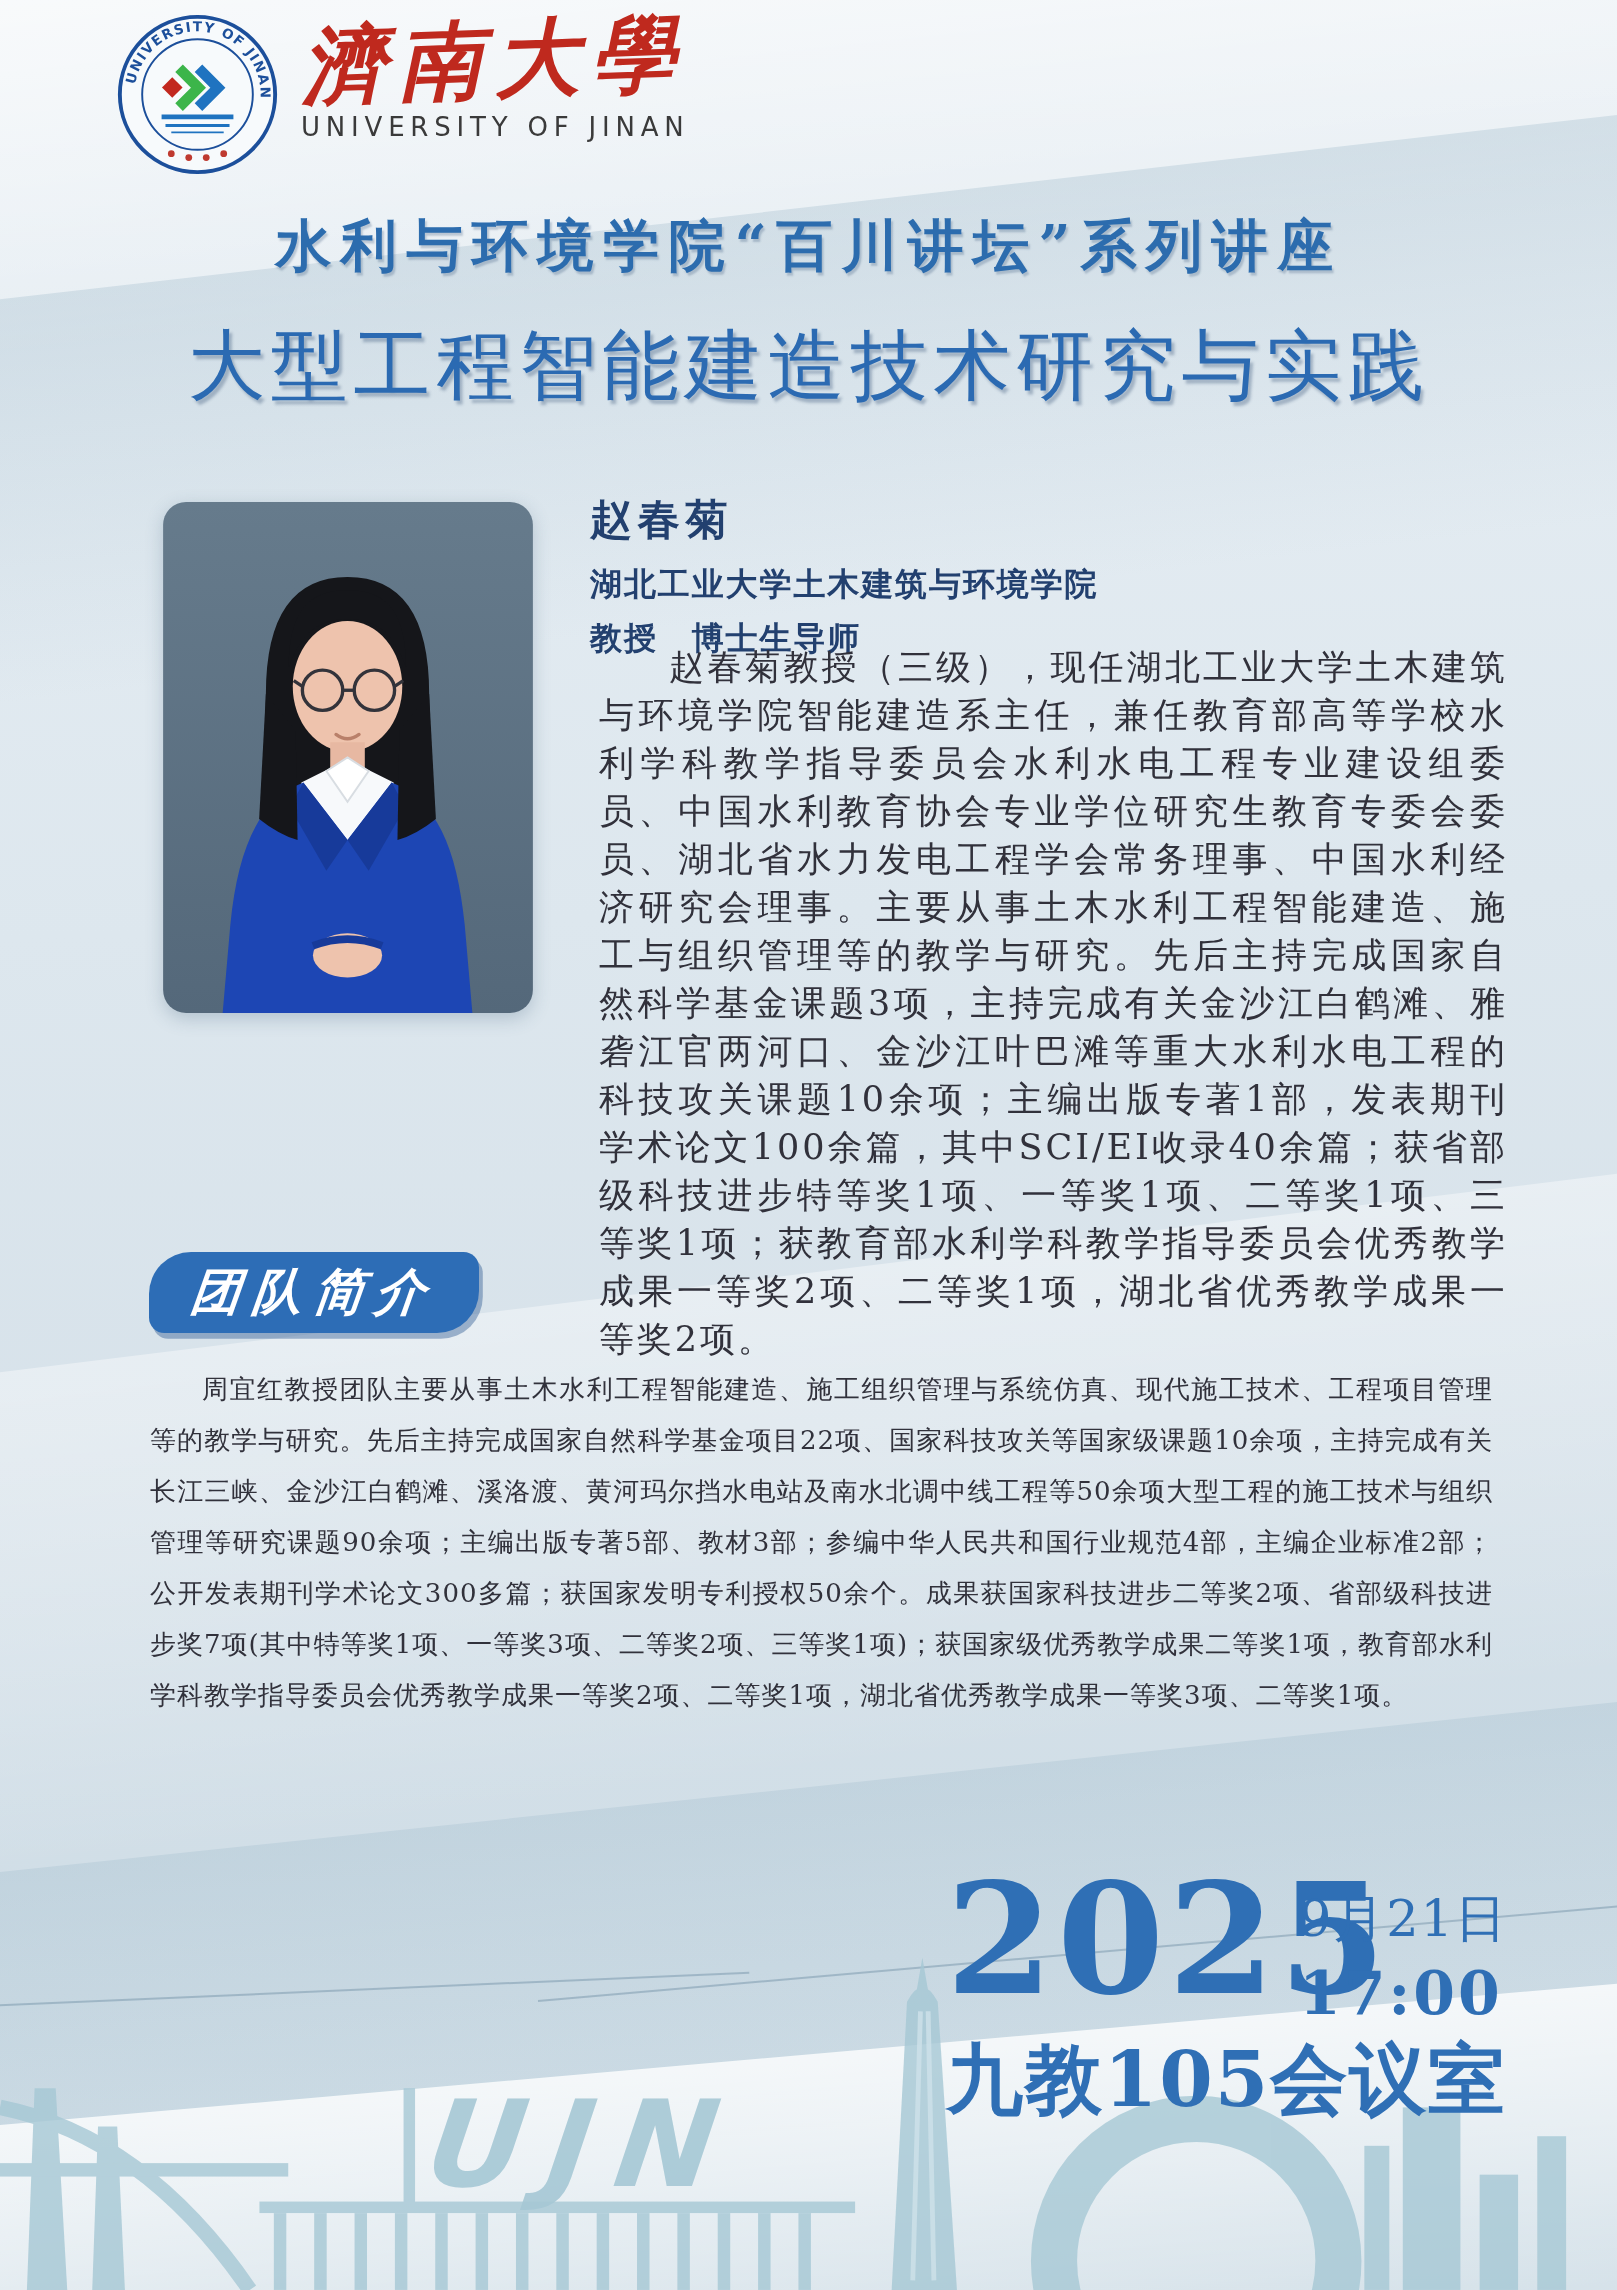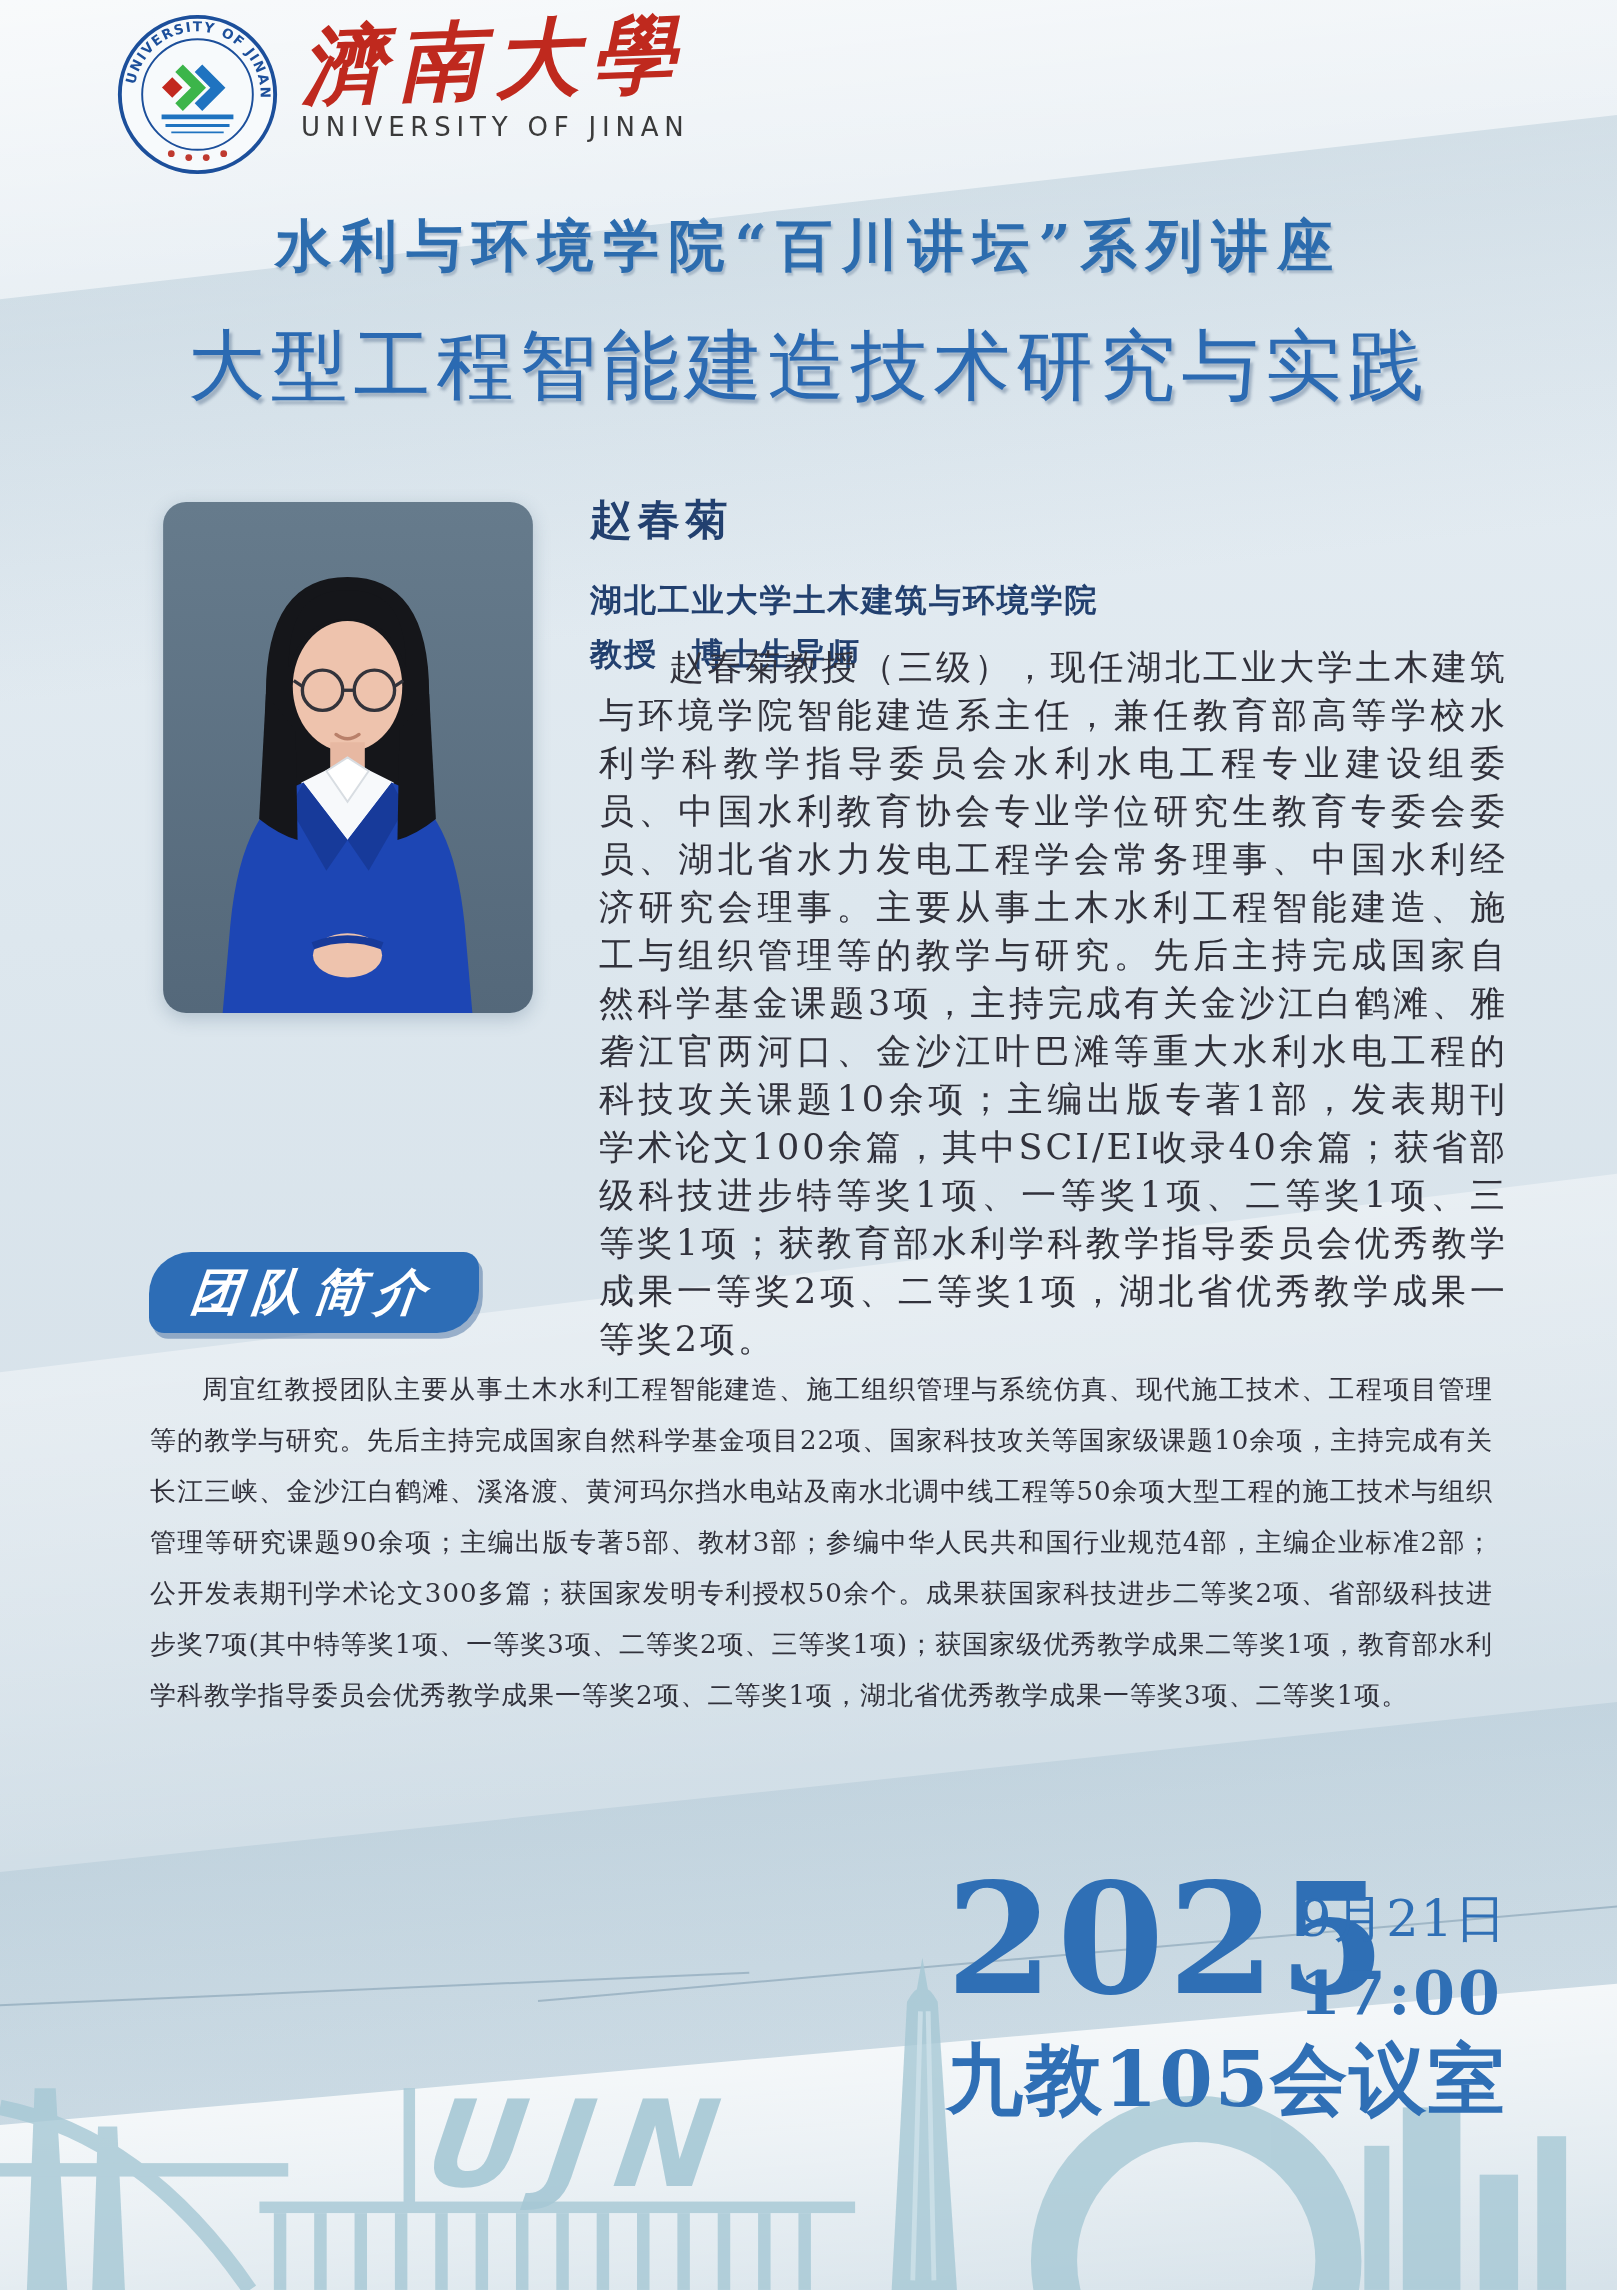--- a/index.html
+++ b/index.html
@@ -37,21 +37,21 @@
   .main-title{position:absolute;left:0;top:315px;width:100%;text-align:center;z-index:3;
     font-size:77px;font-weight:400;color:#2b6ab2;letter-spacing:5.8px;
     text-shadow:2.9px 3.8px 2.9px rgba(30,60,100,.3);}
 
   .photo{position:absolute;left:163px;top:502px;width:370px;height:511px;border-radius:23px;
     overflow:hidden;z-index:3;box-shadow:0 5.8px 17.3px rgba(60,90,120,.25);}
   .photo svg{display:block;}
 
   .speaker-info{position:absolute;left:590px;top:492px;z-index:3;color:#22406f;}
   .speaker-name{font-size:42px;font-weight:800;letter-spacing:5.8px;}
-  .speaker-affiliation{margin-top:31px;font-size:32px;font-weight:700;letter-spacing:1.9px;}
+  .speaker-affiliation{margin-top:15px;font-size:32px;font-weight:700;letter-spacing:1.9px;}
   .speaker-position{margin-top:9.6px;font-size:32px;font-weight:700;letter-spacing:1.9px;}
 
   .bio{position:absolute;left:598px;top:642px;width:909px;margin:1px;z-index:3;
     font-size:35px;line-height:48px;letter-spacing:2.9px;color:#31313b;
     text-align:justify;text-indent:2em;}
 
   .badge{position:absolute;left:149px;top:1252px;z-index:3;background:#2d6db6;color:#fff;
     height:81px;display:flex;align-items:center;padding:0 42px;
     border-radius:42px 15.4px 42px 15.4px;box-shadow:3.8px 5.8px 0 rgba(35,80,140,.4);}
   .badge span{font-size:50px;font-weight:700;font-style:italic;letter-spacing:11.5px;

